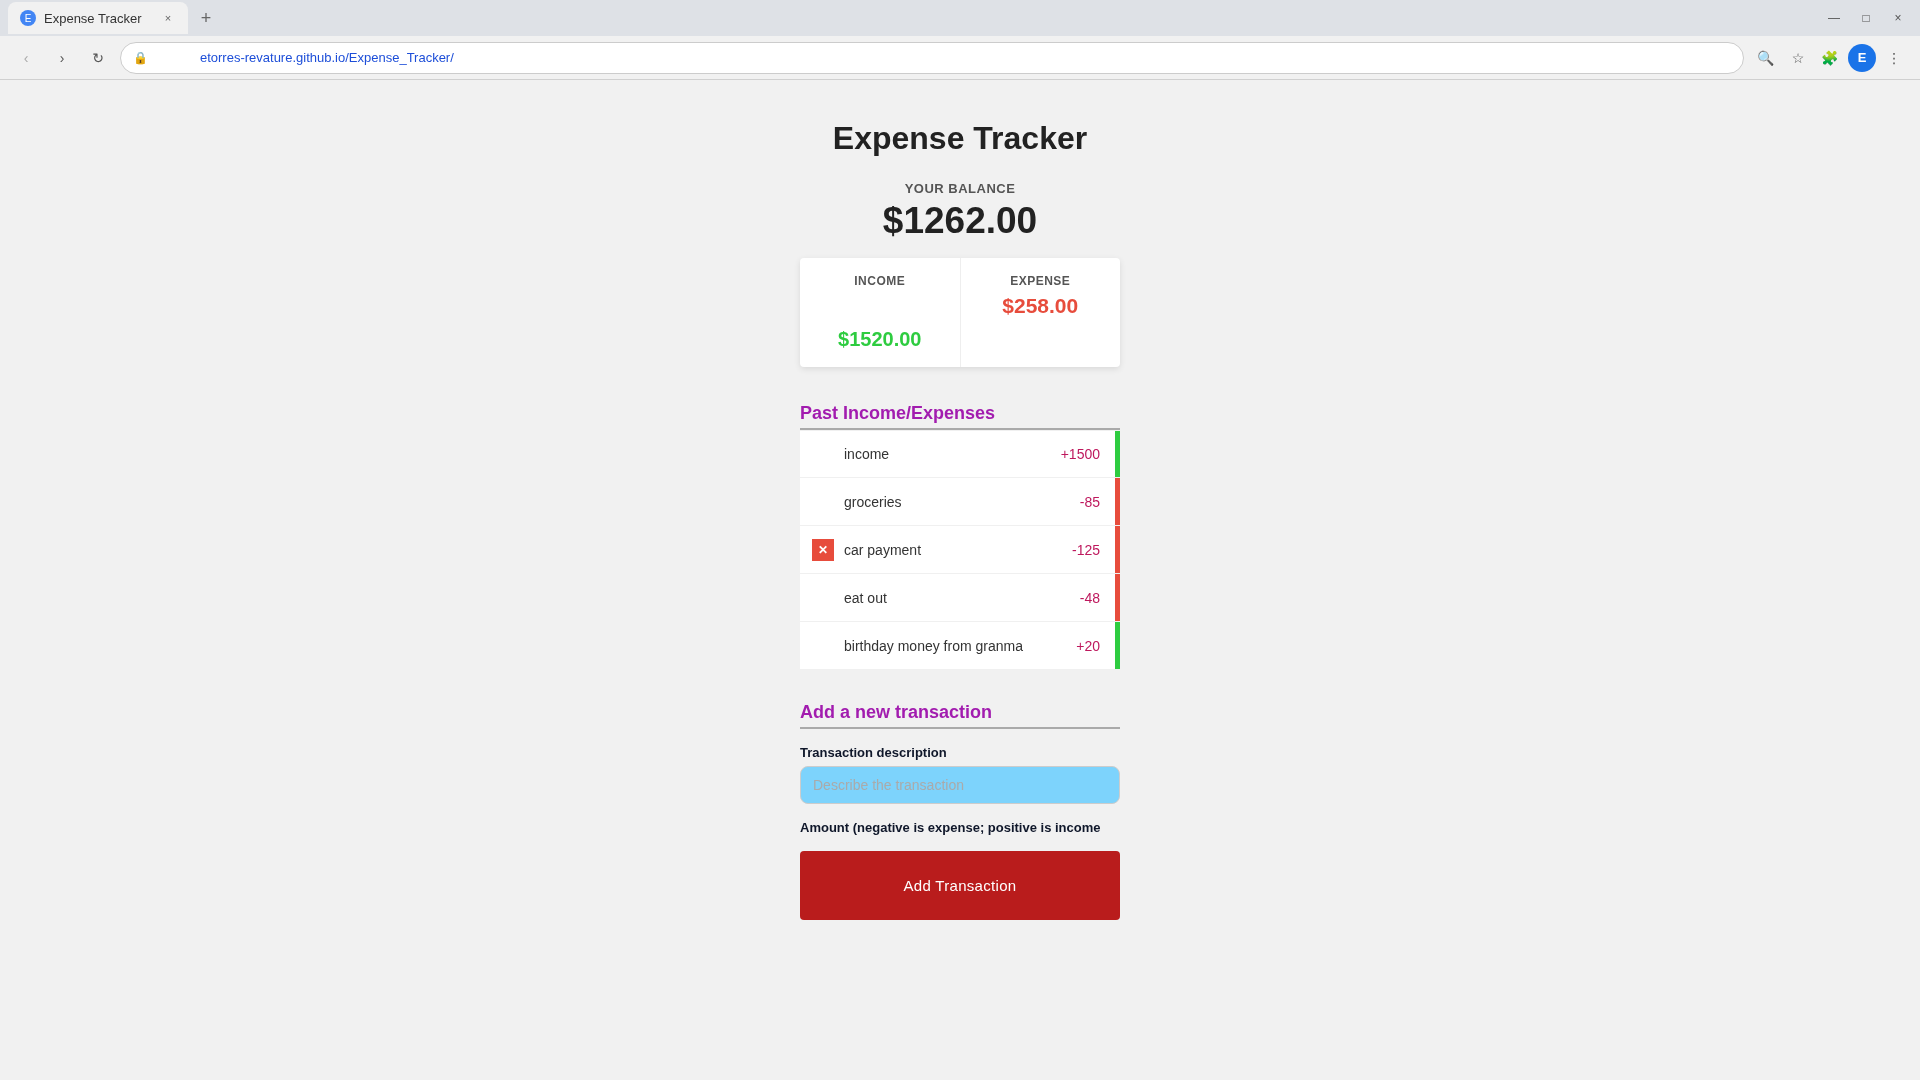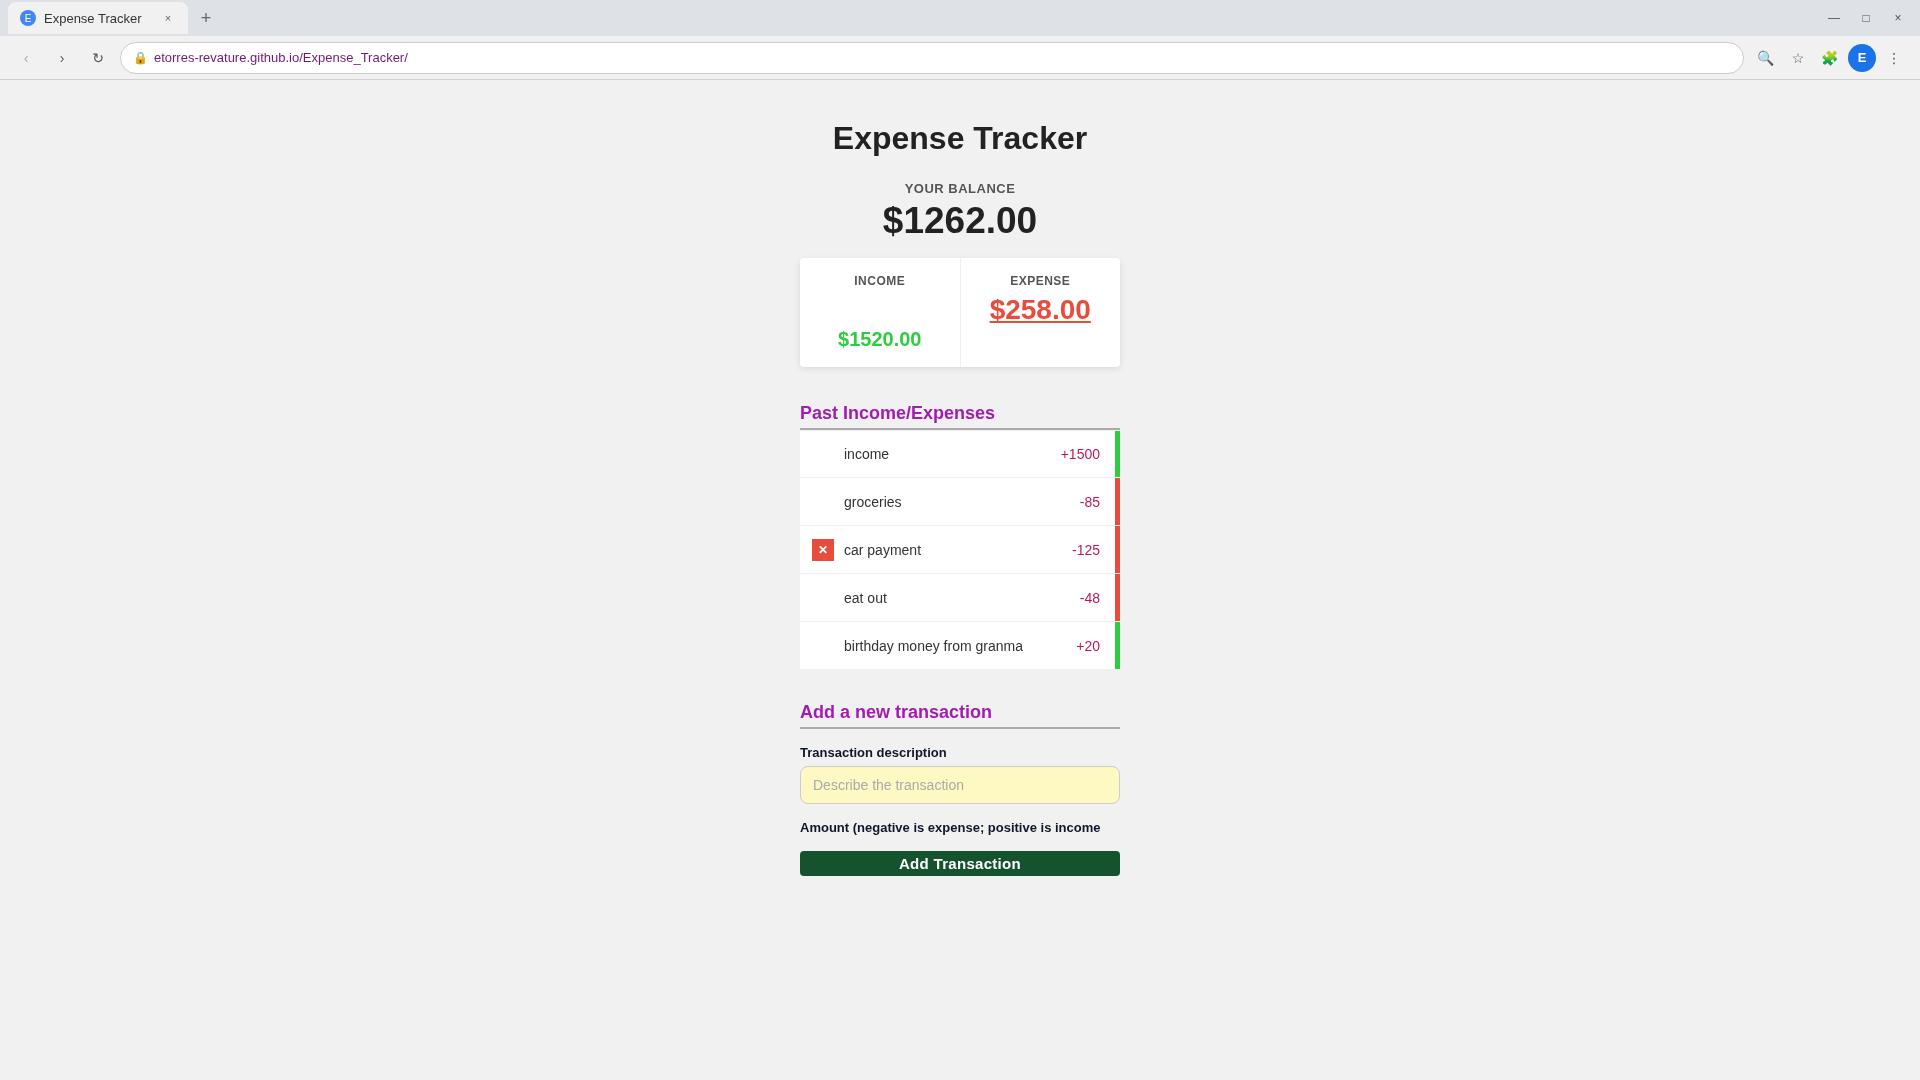--- a/index.html
+++ b/index.html
@@ -147,22 +147,23 @@
       border: 1px solid #ccc;
     }
 
     .lock-icon {
       font-size: 12px;
       color: #666;
     }
 
     .address-text {
       font-size: 13px;
-      color: #701a75;
+      color: #1d4ed8;
       flex: 1;
+      margin-left: 46px;
     }
 
     .toolbar-right {
       display: flex;
       align-items: center;
       gap: 4px;
     }
 
     .toolbar-icon-btn {
       width: 28px;
@@ -257,24 +258,23 @@
     }
 
     .ie-income-value {
       font-size: 20px;
       font-weight: bold;
       color: #2ecc40;
       margin-top: 40px;
     }
 
     .ie-expense-value {
-      font-size: 28px;
+      font-size: 21px;
       font-weight: bold;
       color: #e74c3c;
-      text-decoration: underline;
     }
 
     .transactions-section {
       width: 320px;
       margin-bottom: 32px;
     }
 
     .section-title {
       font-size: 18px;
       font-weight: bold;
@@ -375,37 +375,37 @@
       display: block;
     }
 
     .form-input {
       width: 100%;
       padding: 10px 12px;
       border: 1px solid #ccc;
       border-radius: 8px;
       font-size: 14px;
       color: #333;
-      background: #fef9c3;
+      background: #7dd3fc;
       outline: none;
     }
 
     .form-input::placeholder {
       color: #aaa;
     }
 
     .add-btn {
       width: 100%;
-      padding: 4px;
-      background: #14532d;
+      padding: 26px;
+      background: #b91c1c;
       color: white;
       border: none;
       border-radius: 4px;
       font-size: 15px;
-      font-weight: bold;
+      font-weight: normal;
       cursor: pointer;
       letter-spacing: 0.3px;
     }
   </style>
 </head>
 <body>
 
 <div class="browser-chrome">
   <div class="browser-titlebar">
     <div class="browser-tab">

